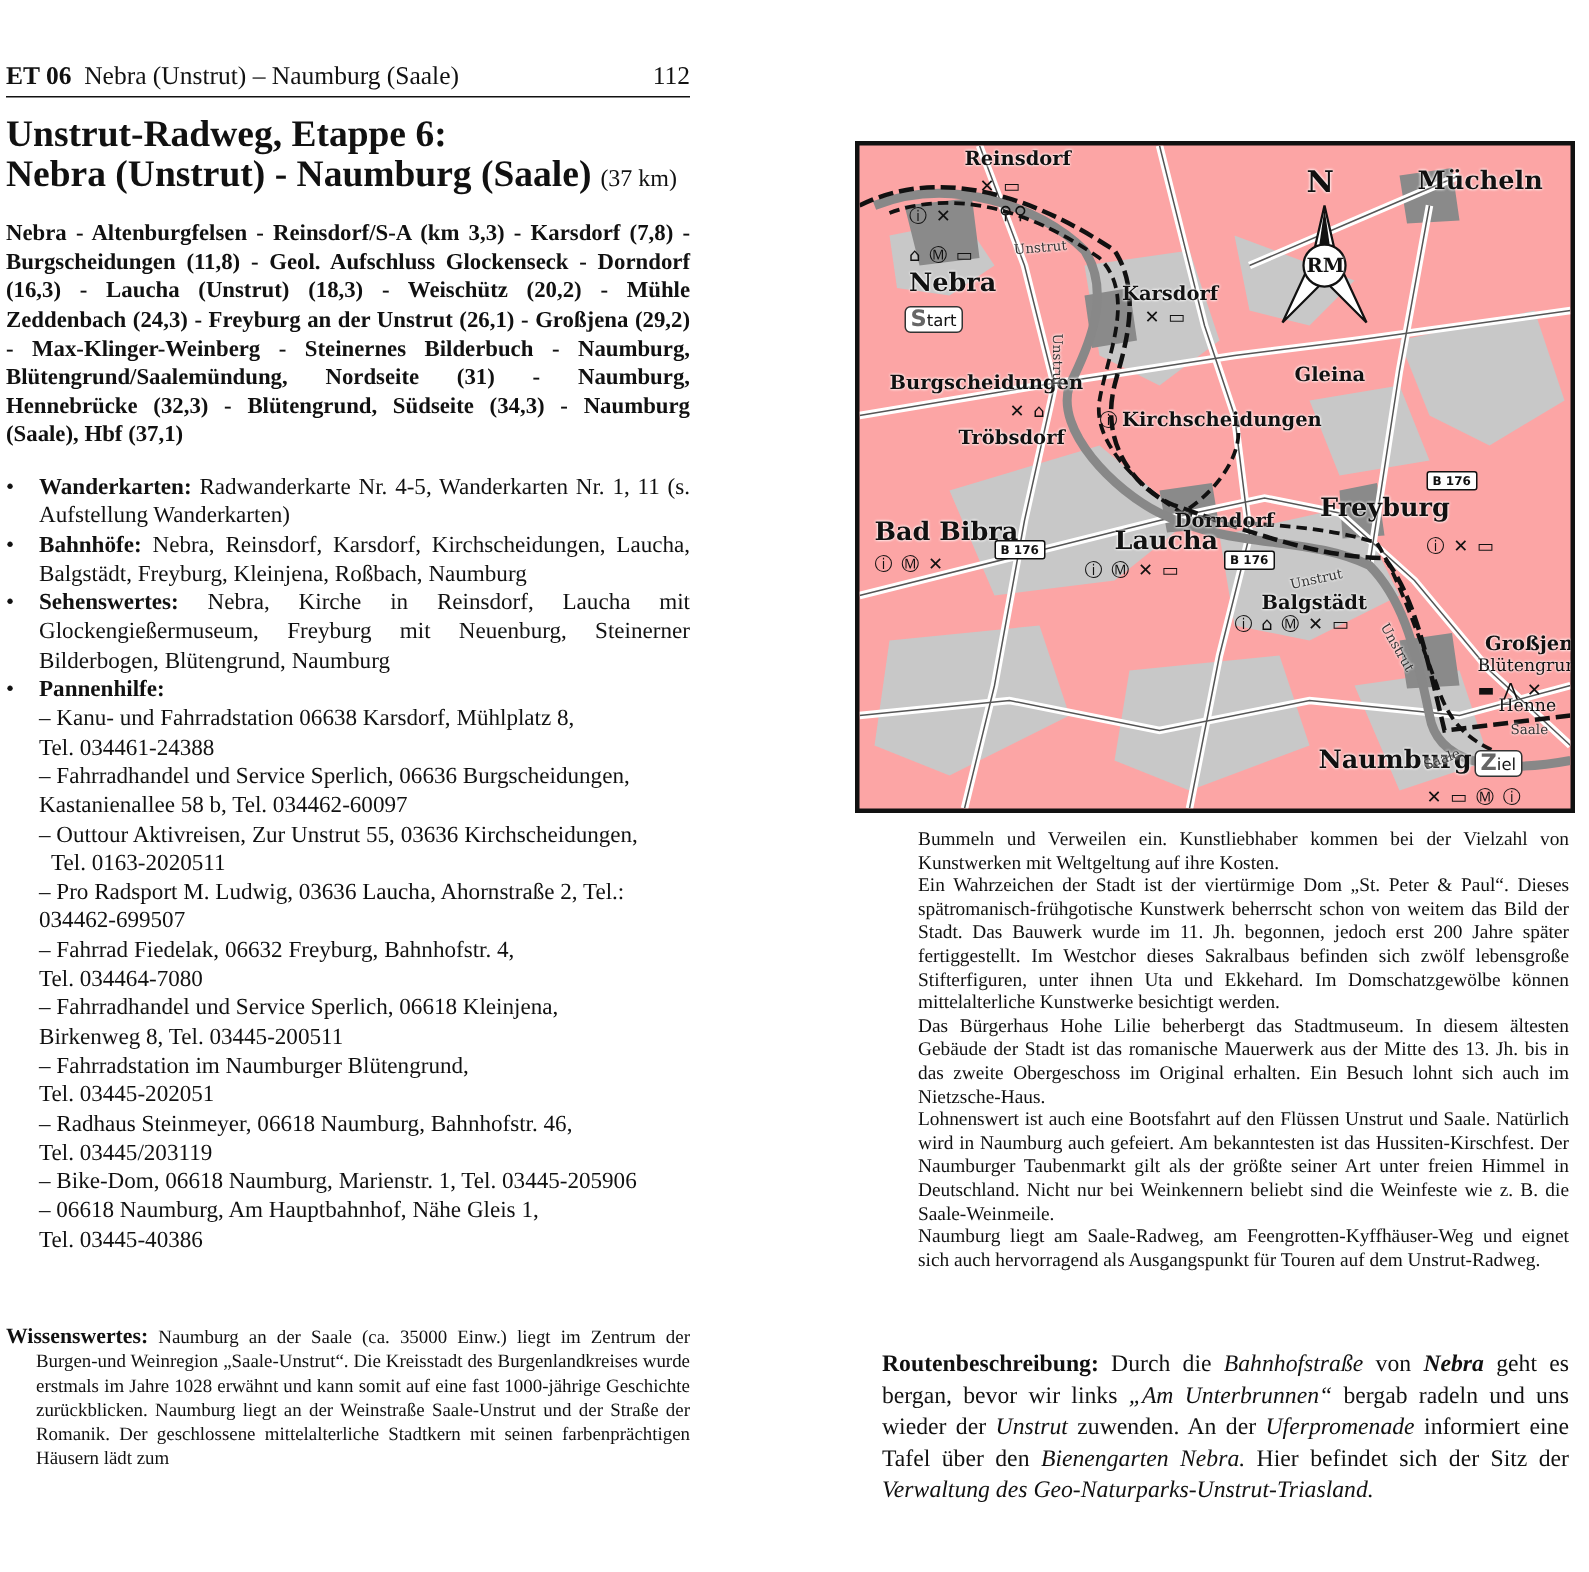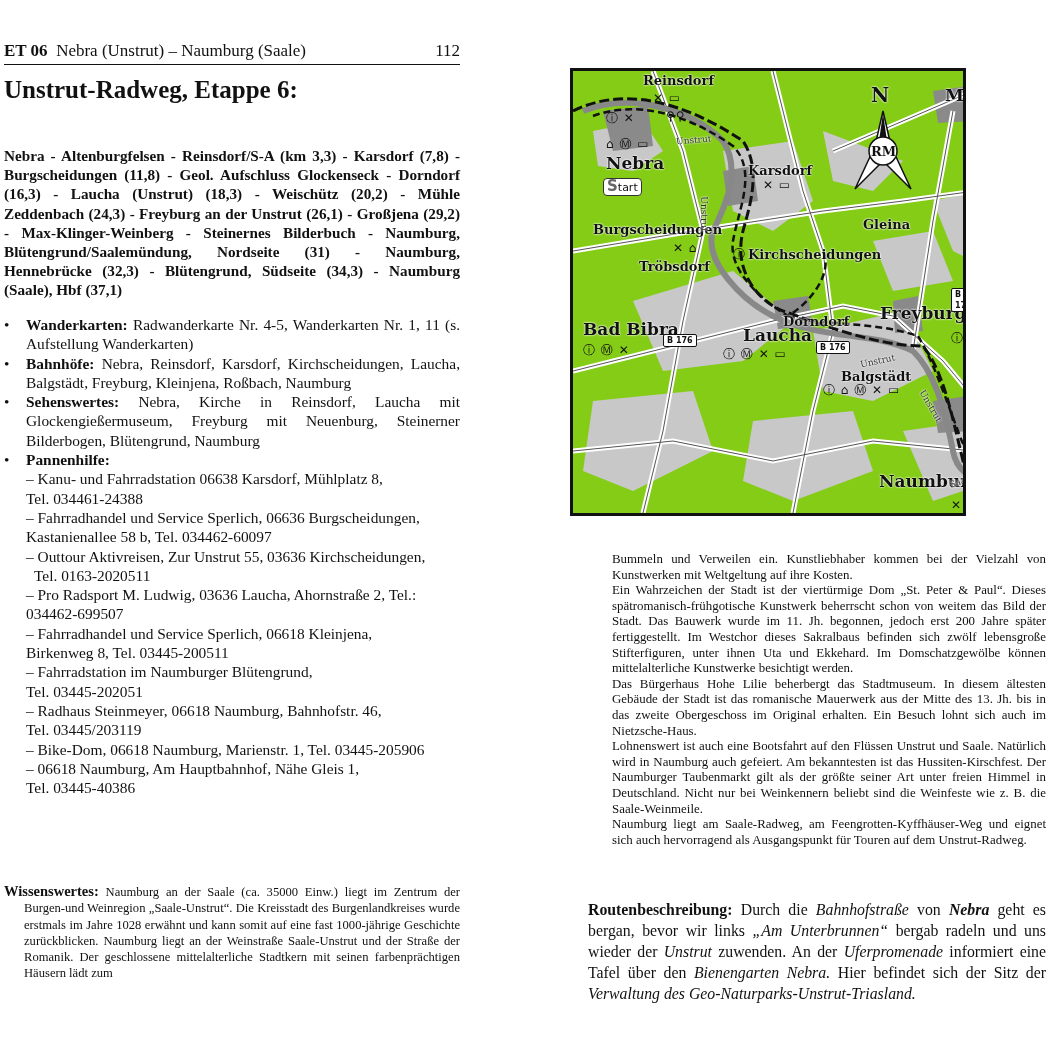--- a/index.html
+++ b/index.html
@@ -33,22 +33,22 @@
 
   .pannen { margin: 0; padding: 0; list-style: none; }
   .pannen li { padding-left: 0; }
   .pannen li::before { content: ""; }
 
   .wissen { position: absolute; left: 4px; top: 883px; width: 456px;
             font-size: 12.6px; line-height: 16.3px; text-align: justify;
             padding-left: 20px; text-indent: -20px; box-sizing: border-box; }
   .wissen b { font-size: 14.5px; margin-top: 32px; }
 
-  .map { position: absolute; left: 30px; top: 68px; width: 396px; height: 448px;
-         border: 3px solid #111; box-sizing: border-box; background: #84cc16; overflow: hidden; }
+  .map { position: absolute; left: 30px; top: 94px; width: 480px; height: 448px;
+         border: 3px solid #111; box-sizing: border-box; background: #fca5a5; overflow: hidden; }
   .map svg { position: absolute; left: 0; top: 0; }
   .maplabel { position: absolute; font-family: "DejaVu Serif", serif; font-weight: bold;
               color: #111; white-space: nowrap; text-shadow: 0 0 2px #fff, 0 0 2px #fff; }
   .maplabel.big { font-size: 17px; }
   .maplabel.med { font-size: 13px; }
   .maplabel.small { font-size: 11.5px; font-weight: normal; }
   .maplabel.river { font-size: 9px; font-weight: normal; color: #333; }
   .road-badge { position: absolute; font-family: "DejaVu Sans", sans-serif; font-size: 8px;
                 font-weight: bold; background: #fff; border: 1px solid #111; border-radius: 2px;
                 padding: 0 3px; line-height: 11px; }
@@ -77,20 +77,23 @@
   <div class="running-head">
     <span class="rh-left">
       <span class="rh-code">ET 06</span>&nbsp;
       <span>Nebra (Unstrut) – Naumburg (Saale)</span>
     </span>
     <span class="rh-right">112</span>
   </div>
 
   <div class="title">
     <div>Unstrut-Radweg, Etappe 6:</div>
+    <div>
+      <span>Nebra (Unstrut) - Naumburg (Saale)</span><span class="km">(37 km)</span>
+    </div>
   </div>
 
   <div class="route-summary">Nebra - Altenburgfelsen - Reinsdorf/S-A (km 3,3) - Karsdorf (7,8) - Burgscheidungen (11,8) - Geol. Aufschluss Glockenseck - Dorndorf (16,3) - Laucha (Unstrut) (18,3) - Weischütz (20,2) - Mühle Zeddenbach (24,3) - Freyburg an der Unstrut (26,1) - Großjena (29,2) - Max-Klinger-Weinberg - Steinernes Bilderbuch - Naumburg, Blütengrund/Saalemündung, Nordseite (31) - Naumburg, Hennebrücke (32,3) - Blütengrund, Südseite (34,3) - Naumburg (Saale), Hbf (37,1)</div>
 
   <ul class="facts">
     <li><b>Wanderkarten:</b> <span>Radwanderkarte Nr. 4-5, Wanderkarten Nr. 1, 11 (s. Aufstellung Wanderkarten)</span></li>
     <li><b>Bahnhöfe:</b> <span>Nebra, Reinsdorf, Karsdorf, Kirchscheidungen, Laucha, Balgstädt, Freyburg, Kleinjena, Roßbach, Naumburg</span></li>
     <li><b>Sehenswertes:</b> <span>Nebra, Kirche in Reinsdorf, Laucha mit Glockengießermuseum, Freyburg mit Neuenburg, Steinerner Bilderbogen, Blütengrund, Naumburg</span></li>
     <li><b>Pannenhilfe:</b>
       <ul class="pannen">
@@ -102,20 +105,24 @@
             <div>– Fahrradhandel und Service Sperlich, 06636 Burgscheidungen,</div>
             <div>Kastanienallee 58 b, Tel. 034462-60097</div>
           </li>
         <li>
             <div>– Outtour Aktivreisen, Zur Unstrut 55, 03636 Kirchscheidungen,</div>
             <div style="padding-left:8px">Tel. 0163-2020511</div>
           </li>
         <li>
             <div>– Pro Radsport M. Ludwig, 03636 Laucha, Ahornstraße 2, Tel.:</div>
             <div>034462-699507</div>
+          </li>
+        <li>
+            <div>– Fahrrad Fiedelak, 06632 Freyburg, Bahnhofstr. 4,</div>
+            <div>Tel. 034464-7080</div>
           </li>
         <li>
             <div>– Fahrradhandel und Service Sperlich, 06618 Kleinjena,</div>
             <div>Birkenweg 8, Tel. 03445-200511</div>
           </li>
         <li>
             <div>– Fahrradstation im Naumburger Blütengrund,</div>
             <div>Tel. 03445-202051</div>
           </li>
         <li>

